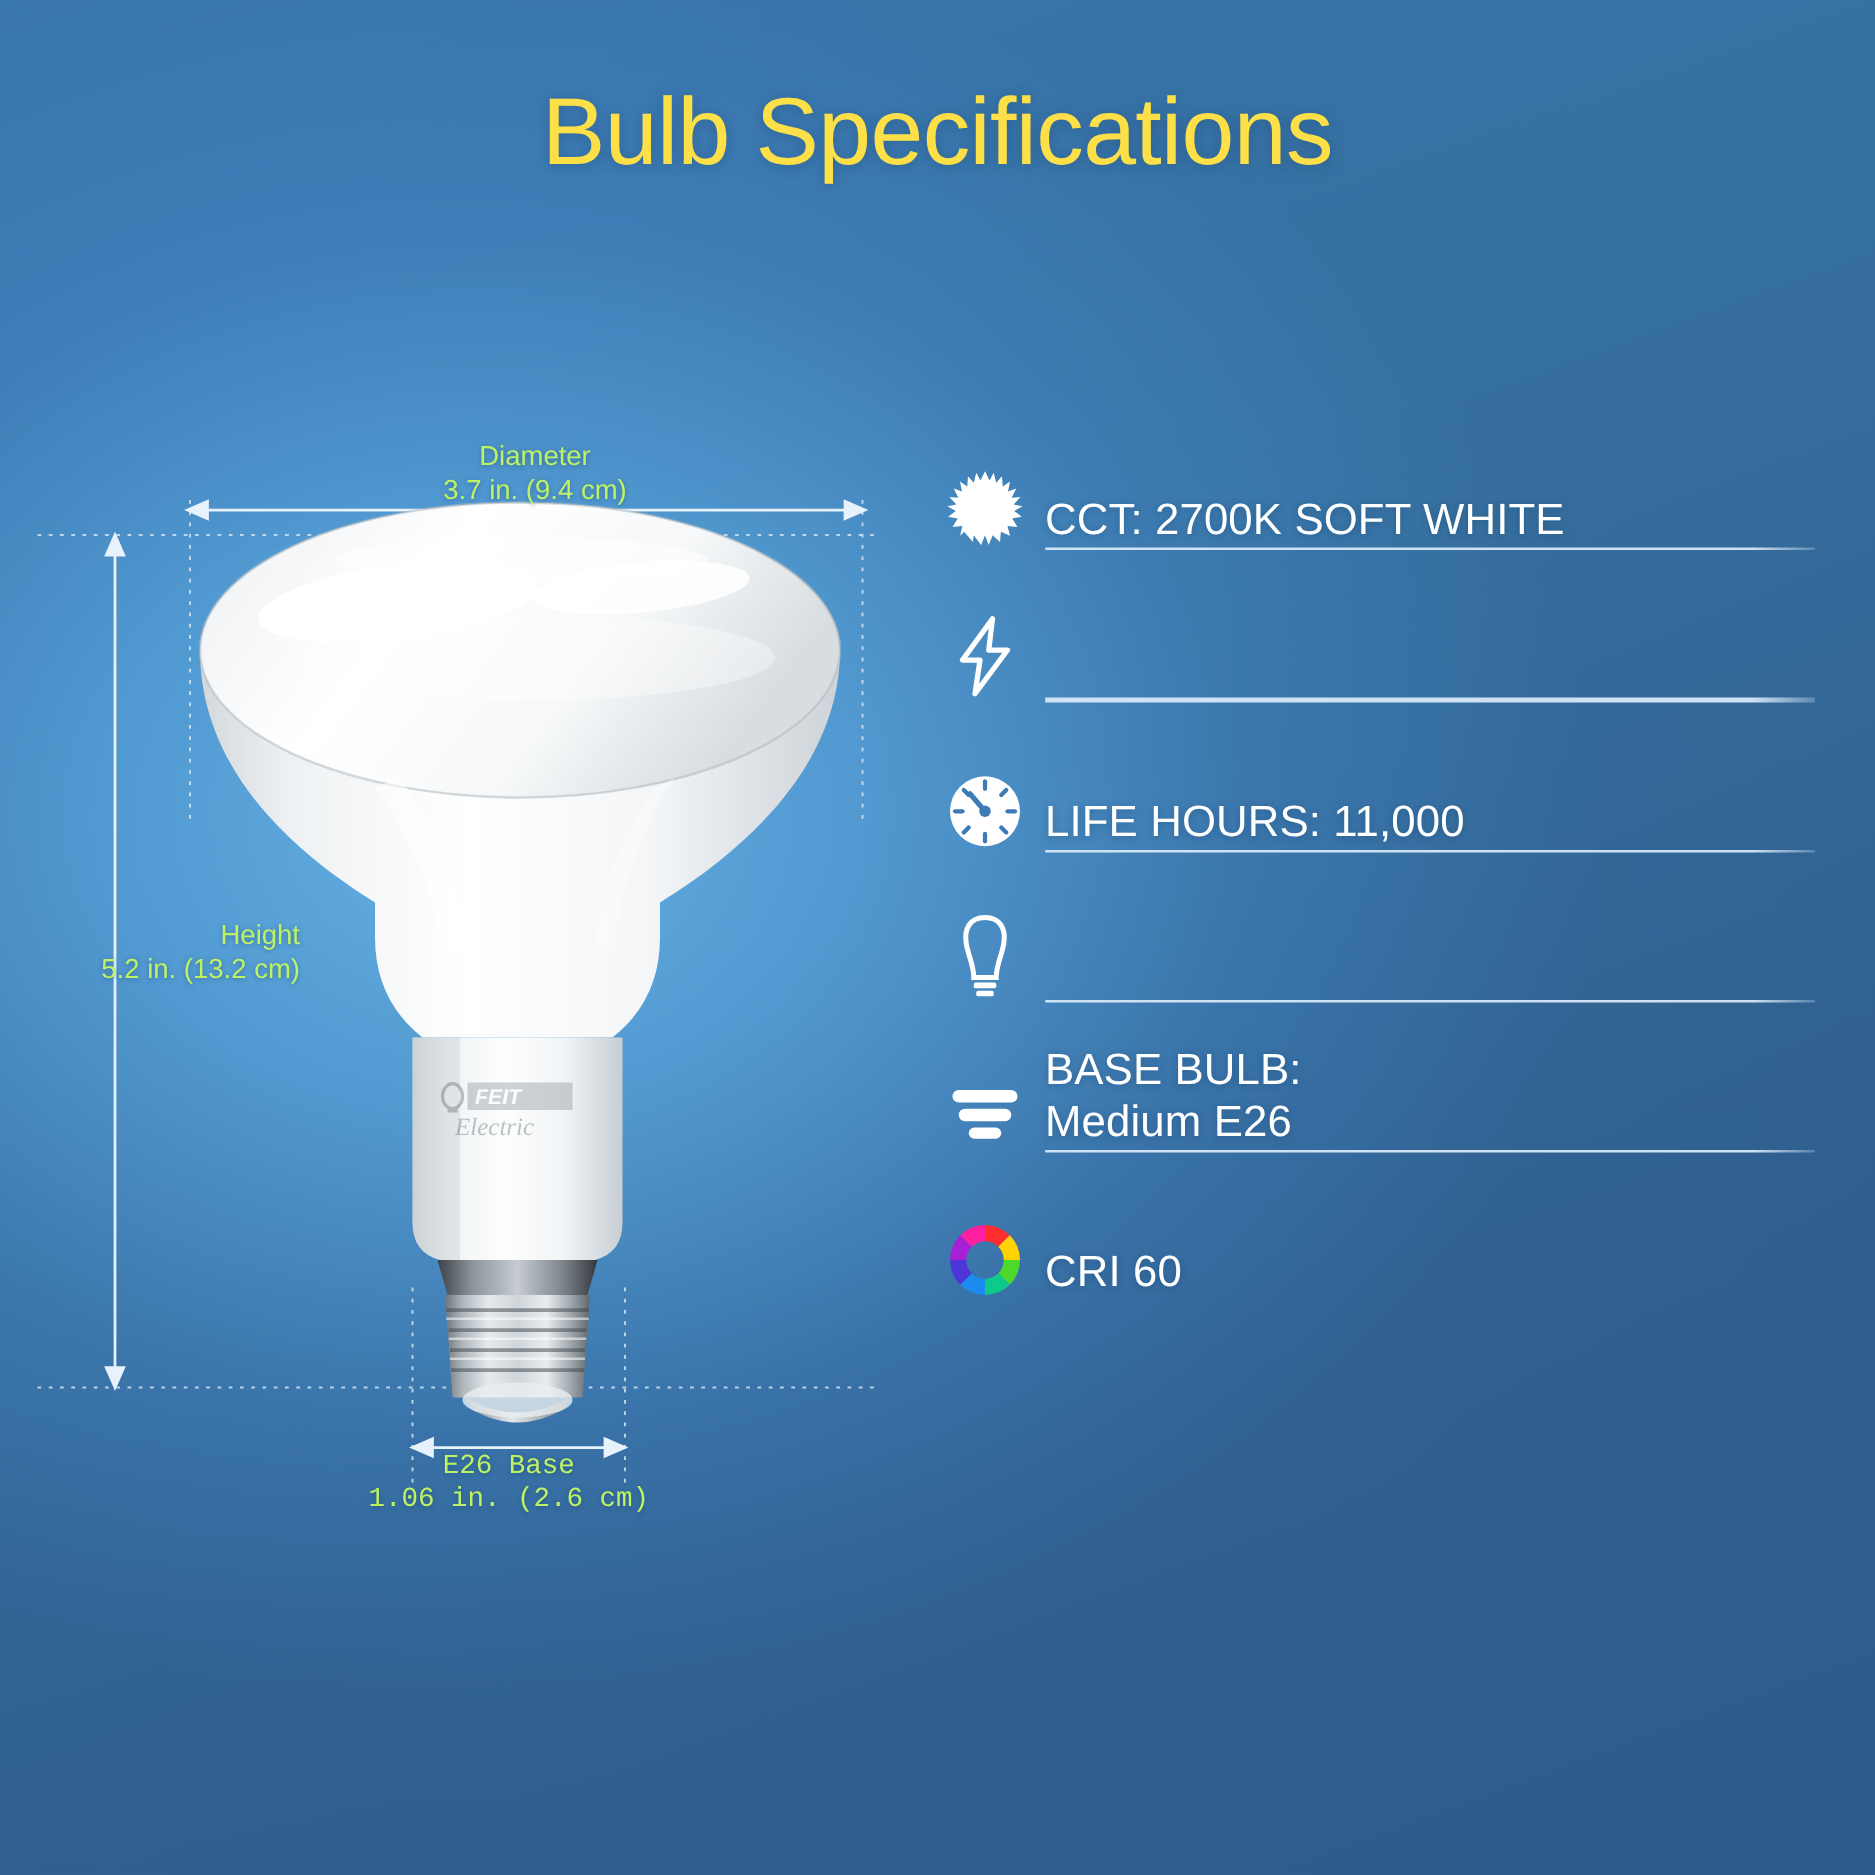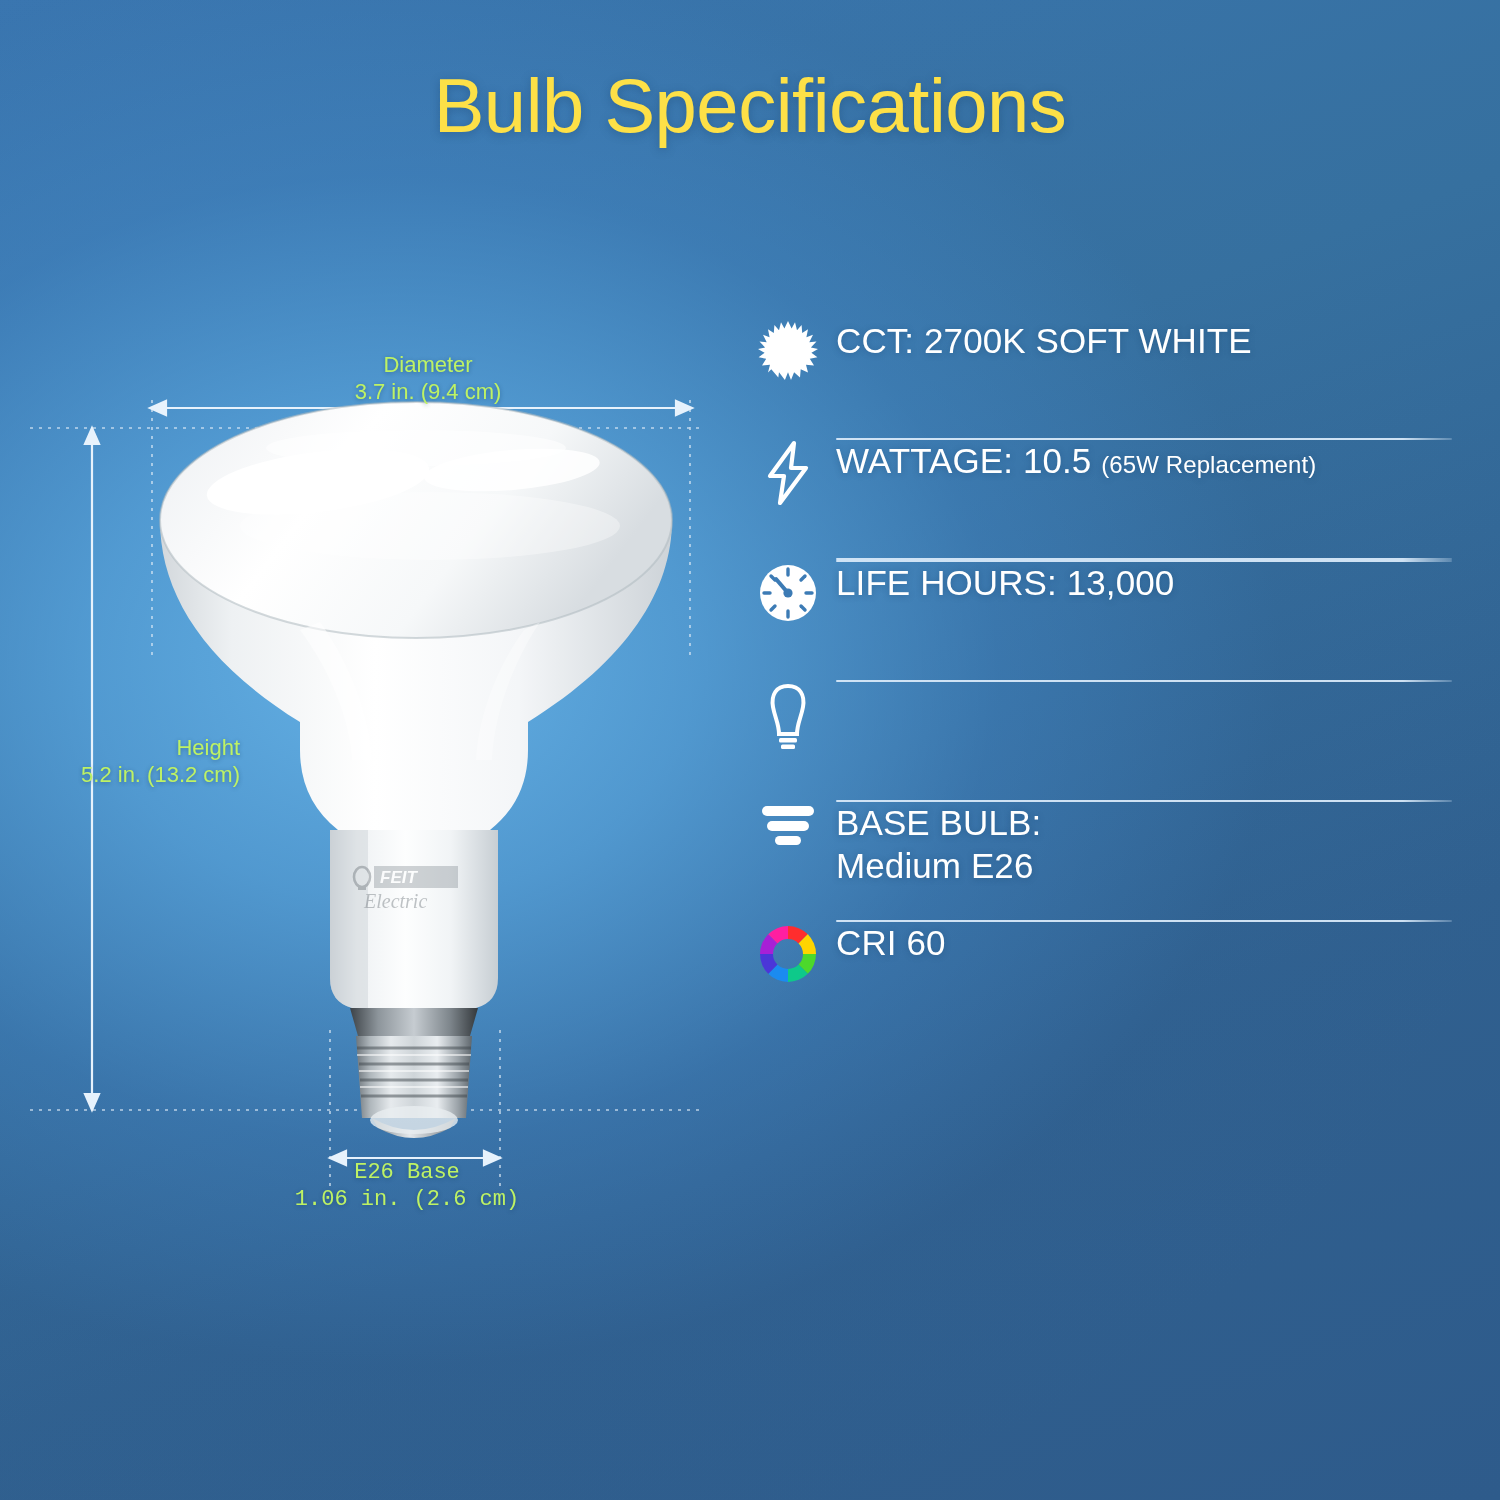--- a/index.html
+++ b/index.html
@@ -68,21 +68,21 @@
 
   
   #specs {
     position: absolute;
     left: 740px;
     top: 320px;
     width: 712px;
   }
   .spec-row {
     display: flex;
-    align-items: flex-start;
+    align-items: flex-end;
     min-height: 118px;
     position: relative;
   }
   .spec-icon {
     width: 96px;
     min-width: 96px;
     display: flex;
     align-items: center;
     justify-content: center;
   }
@@ -296,23 +296,20 @@
       <span>CCT: 2700K SOFT WHITE</span>
     </div>
   </div>
   <div class="divider"></div>
 
   <div class="spec-row">
     <div class="spec-icon">
       <svg width="48" height="66" viewBox="0 0 48 66">
         <path d="M30 3 L6 36 L20 36 L16 63 L42 28 L27 28 Z" fill="none" stroke="#ffffff" stroke-width="4.2" stroke-linejoin="round" stroke-linecap="round"></path>
       </svg>
-    </div>
-    <div class="spec-text">
-      <span>WATTAGE: 10.5 </span><span class="spec-sub">(65W Replacement)</span>
     </div>
   </div>
   <div class="divider"></div>
 
   <div class="divider"></div>
 
   <div class="spec-row">
     <div class="spec-icon">
       <svg width="62" height="62" viewBox="0 0 62 62">
         <circle cx="31" cy="31" r="28" fill="#ffffff"></circle>
@@ -324,21 +321,21 @@
           <line x1="14" y1="14" x2="18" y2="18"></line>
           <line x1="44" y1="44" x2="48" y2="48"></line>
           <line x1="48" y1="14" x2="44" y2="18"></line>
           <line x1="18" y1="44" x2="14" y2="48"></line>
         </g>
         <line x1="31" y1="31" x2="19" y2="17" stroke="#3c7bb5" stroke-width="4" stroke-linecap="round"></line>
         <circle cx="31" cy="31" r="4.6" fill="#3c7bb5"></circle>
       </svg>
     </div>
     <div class="spec-text">
-      <span>LIFE HOURS: 13,000</span>
+      <span>LIFE HOURS: 11,000</span>
     </div>
   </div>
   <div class="divider"></div>
 
   <div class="spec-row">
     <div class="spec-icon">
       <svg width="44" height="70" viewBox="0 0 44 70">
         <path d="M22 4 C10 4, 5 13, 7 25 C9 36, 13 42, 13 52 L31 52
                  C31 42, 35 36, 37 25 C39 13, 34 4, 22 4 Z" fill="none" stroke="#ffffff" stroke-width="4"></path>
         <rect x="13" y="56" width="18" height="4.5" rx="1.5" fill="#ffffff"></rect>

